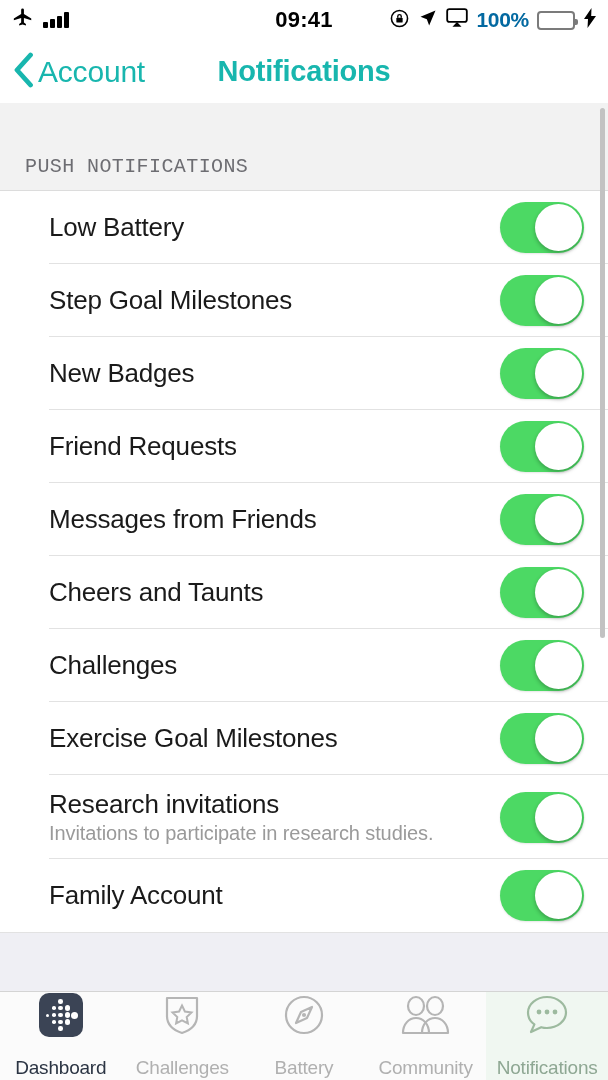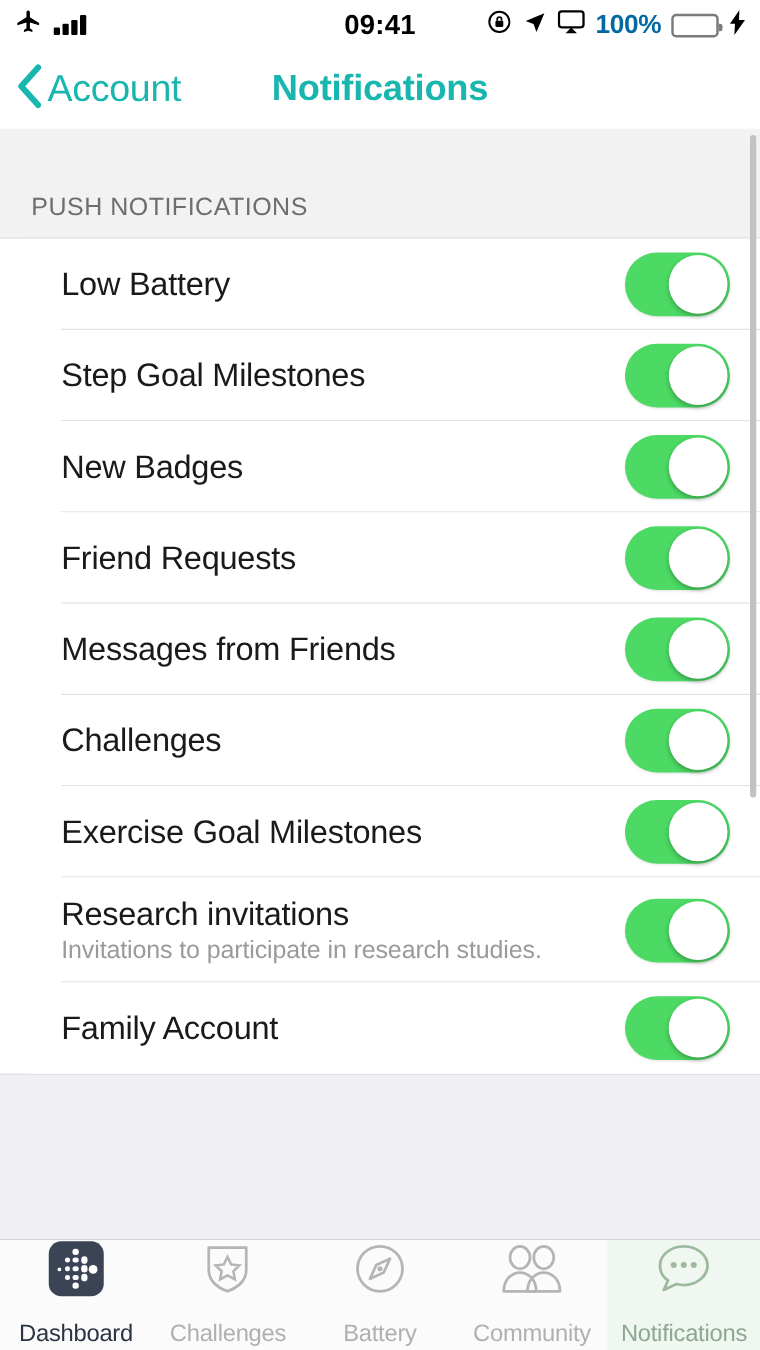--- a/index.html
+++ b/index.html
@@ -149,20 +149,21 @@
     overflow: hidden;
   }
   .section-header {
     height: 88px;
     box-sizing: border-box;
     background: #f2f2f2;
     display: flex;
     align-items: flex-end;
     padding: 0 0 12px 25px;
     border-bottom: 1px solid #dcdcdc;
+    font-family: Liberation Mono, monospace;
   }
   .section-header-label {
     font-size: 20px;
     color: #6d6d72;
     letter-spacing: 0.4px;
   }
   .rows {
     background: #ffffff;
   }
   .row {
@@ -404,20 +405,28 @@
         <div class="row">
           <div class="row-text">
             <div class="row-label">Messages from Friends</div>
           </div>
           <div class="switch" style="background: rgb(76, 217, 100);">
             <span class="knob"></span>
           </div>
         </div>
         <div class="row">
           <div class="row-text">
+            <div class="row-label">Cheers and Taunts</div>
+          </div>
+          <div class="switch" style="background: rgb(76, 217, 100);">
+            <span class="knob"></span>
+          </div>
+        </div>
+        <div class="row">
+          <div class="row-text">
             <div class="row-label">Challenges</div>
           </div>
           <div class="switch" style="background: rgb(76, 217, 100);">
             <span class="knob"></span>
           </div>
         </div>
         <div class="row">
           <div class="row-text">
             <div class="row-label">Exercise Goal Milestones</div>
           </div>

